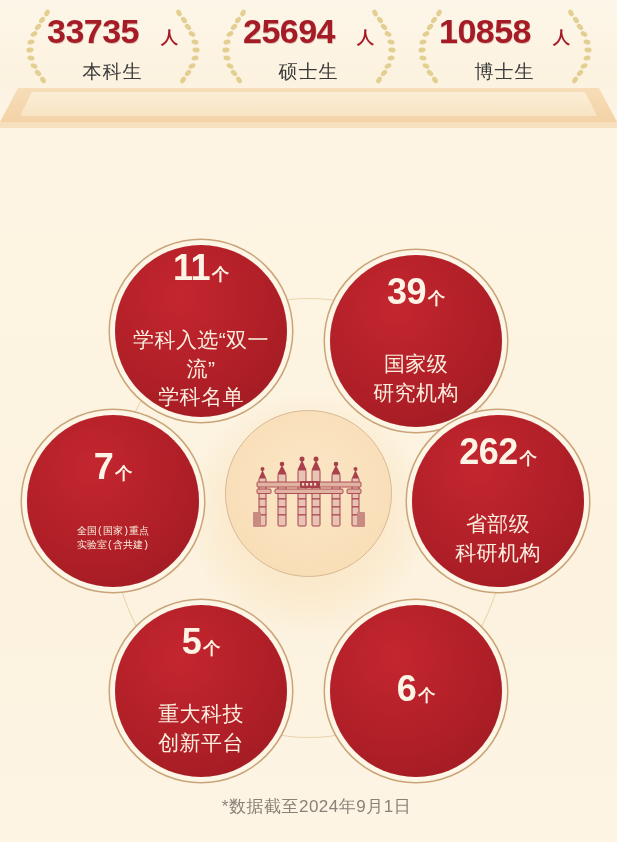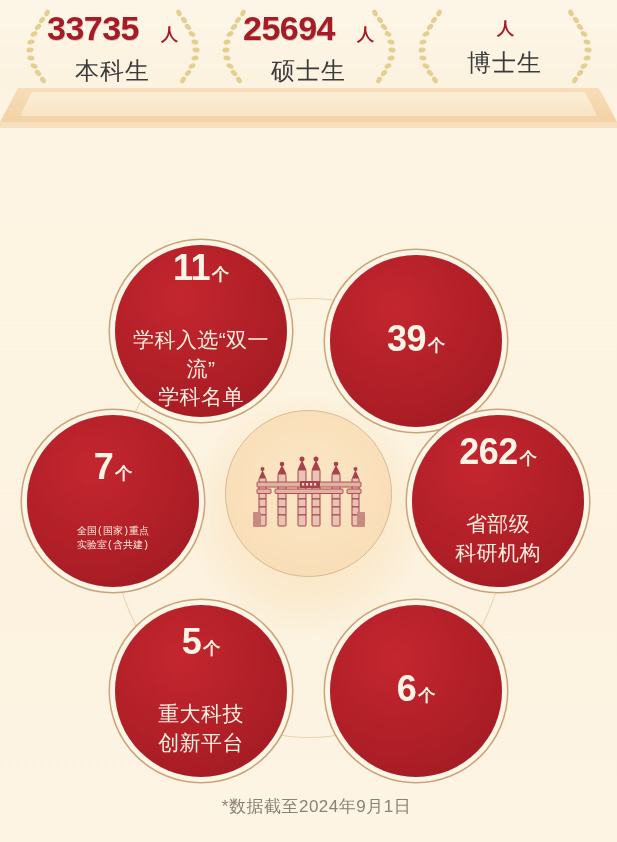--- a/index.html
+++ b/index.html
@@ -48,21 +48,21 @@
   .stat-number {
     font-size:34px; font-weight:bold; color:#a51c26;
     letter-spacing:-0.5px; line-height:1;
     text-shadow:0.5px 0.5px 0 rgba(120,20,25,0.25);
   }
   .stat-unit {
     font-size:17px; font-weight:bold; color:#a51c26;
     margin-left:2px; line-height:1;
   }
   .stat-label {
-    font-size:24px; color:#3a3a3a; margin-top:14px;
+    font-size:19px; color:#3a3a3a; margin-top:14px;
     letter-spacing:1px; line-height:1;
   }
 
   .wreath { position:absolute; top:6px; width:34px; height:80px; }
   .wreath.left  { left:4px; }
   .wreath.right { right:4px; }
 
   
   #diagram {
     position:absolute; left:0; top:150px; width:617px; height:650px;
@@ -239,20 +239,21 @@
             <ellipse cx="15" cy="28" rx="3.6" ry="2.4" transform="rotate(-30 15 28)"></ellipse>
             <ellipse cx="12" cy="36" rx="3.6" ry="2.4" transform="rotate(-16 12 36)"></ellipse>
             <ellipse cx="11" cy="44" rx="3.6" ry="2.4" transform="rotate(-2 11 44)"></ellipse>
             <ellipse cx="12" cy="52" rx="3.6" ry="2.4" transform="rotate(14 12 52)"></ellipse>
             <ellipse cx="15" cy="60" rx="3.6" ry="2.4" transform="rotate(28 15 60)"></ellipse>
             <ellipse cx="19" cy="67" rx="3.6" ry="2.4" transform="rotate(42 19 67)"></ellipse>
             <ellipse cx="24" cy="74" rx="3.6" ry="2.4" transform="rotate(55 24 74)"></ellipse>
           </g>
         </svg>
         <div class="stat-number-line">
+          <span class="stat-number">10858</span>
           <span class="stat-unit">人</span>
         </div>
         <div class="stat-label">博士生</div>
         <svg class="wreath right" viewBox="0 0 34 80">
           <g fill="#e3cf92">
             <ellipse cx="6" cy="7" rx="3.6" ry="2.4" transform="rotate(62 6 7)"></ellipse>
             <ellipse cx="11" cy="14" rx="3.6" ry="2.4" transform="rotate(52 11 14)"></ellipse>
             <ellipse cx="15" cy="21" rx="3.6" ry="2.4" transform="rotate(42 15 21)"></ellipse>
             <ellipse cx="19" cy="28" rx="3.6" ry="2.4" transform="rotate(30 19 28)"></ellipse>
             <ellipse cx="22" cy="36" rx="3.6" ry="2.4" transform="rotate(16 22 36)"></ellipse>
@@ -350,20 +351,22 @@
       </div>
       <div class="caption">学科入选“双一流”
 学科名单</div>
     </div>
 
     <div class="badge" id="badge-1">
       <div class="num-line">
         <span class="num">39</span>
         <span class="unit">个</span>
       </div>
+      <div class="caption">国家级
+研究机构</div>
     </div>
 
     <div class="badge small-cap" id="badge-2">
       <div class="num-line">
         <span class="num">7</span>
         <span class="unit">个</span>
       </div>
       <div class="caption">全国(国家)重点
 实验室(含共建)</div>
     </div>

